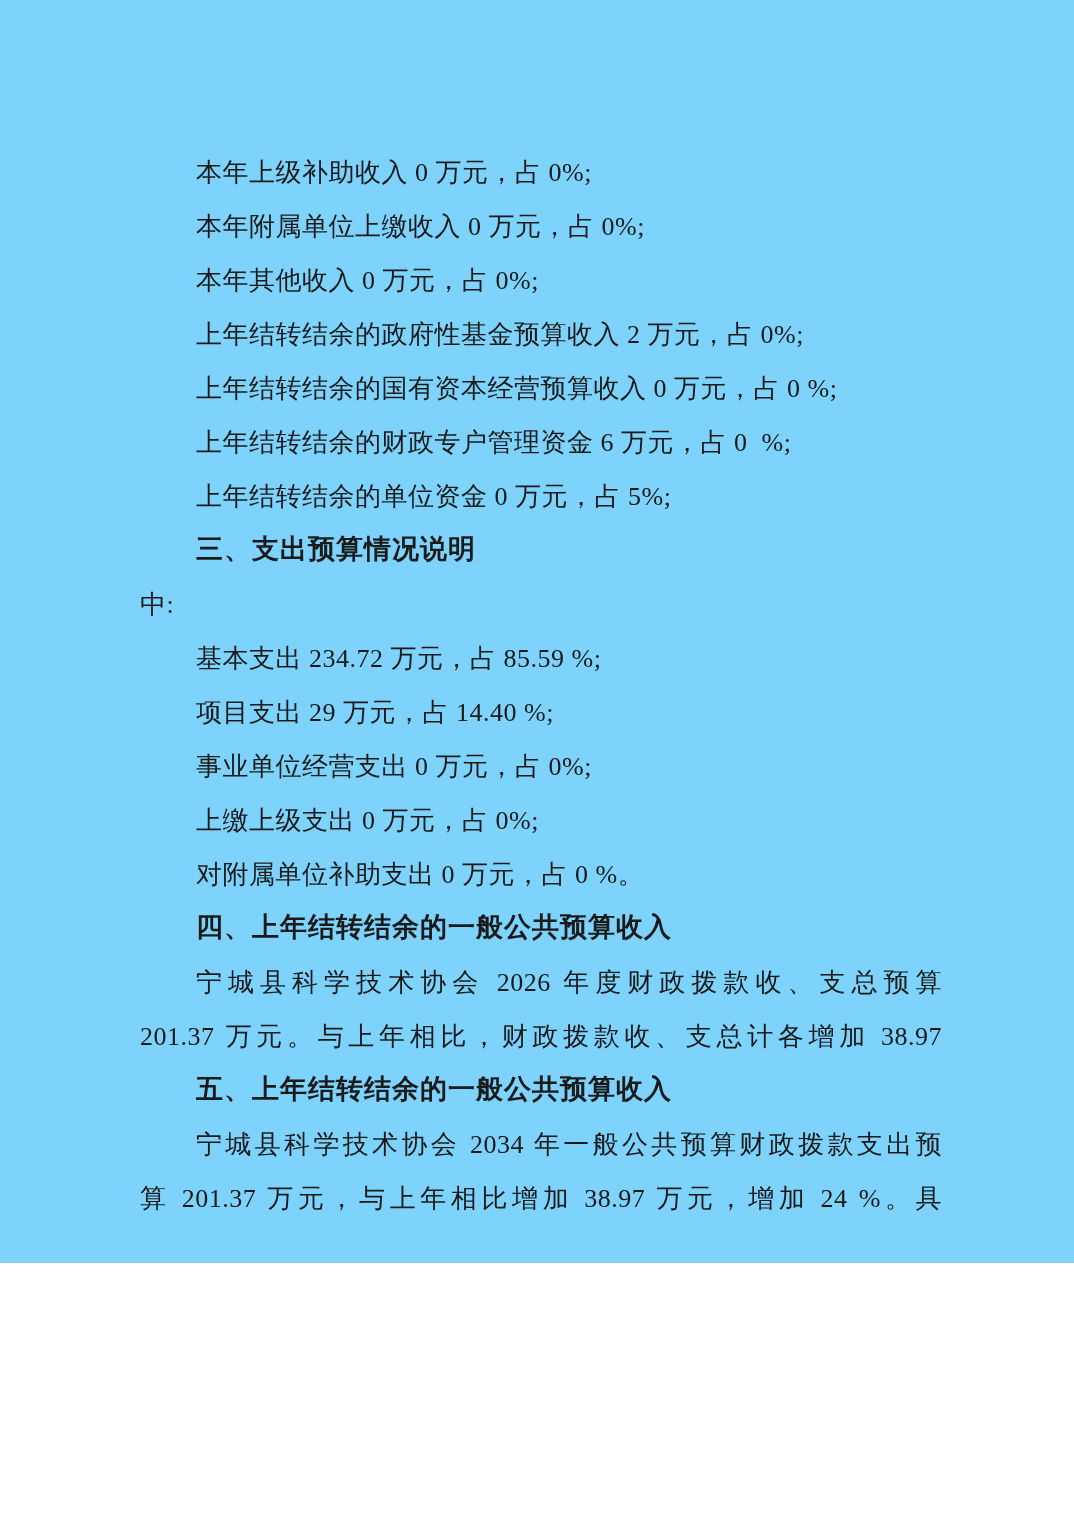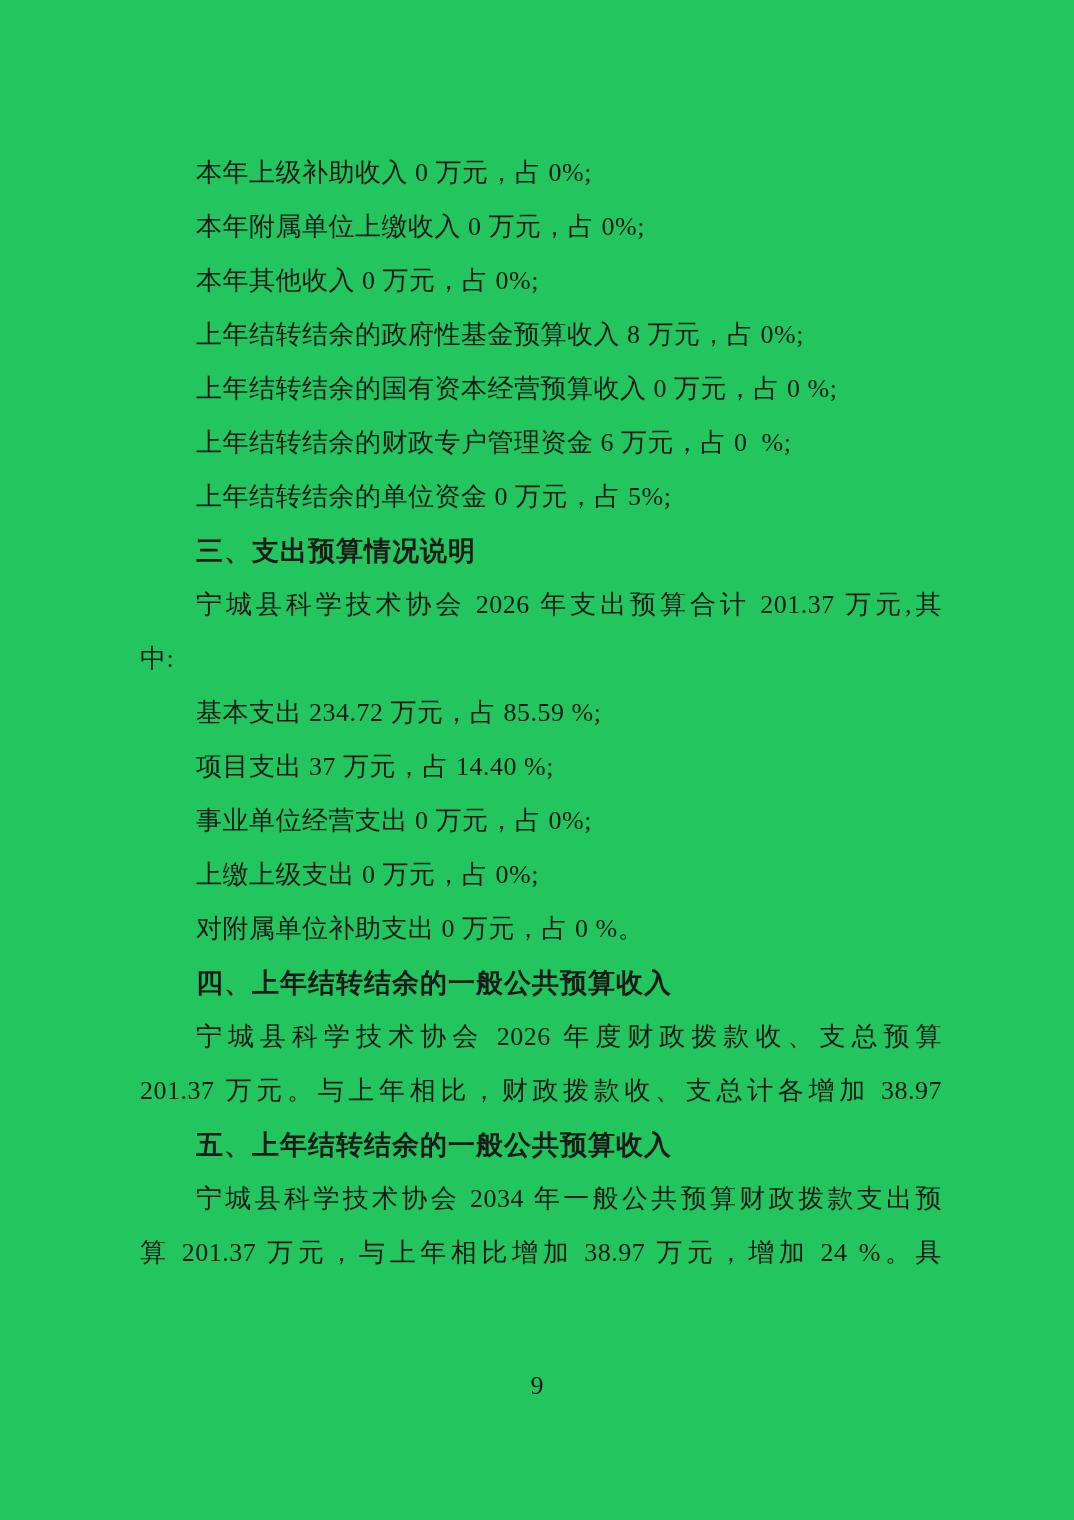--- a/index.html
+++ b/index.html
@@ -3,22 +3,22 @@
 <meta charset="utf-8">
 <style>
   html, body {
     margin: 0;
     padding: 0;
     background: #ffffff;
   }
   .page {
     position: relative;
     width: 1074px;
-    height: 1520px;
-    background: #22c55e;
+    height: 1263px;
+    background: #7dd3fc;
     overflow: hidden;
     font-family: "Liberation Serif", "DejaVu Serif", serif;
     color: #1a1a1a;
   }
   .content {
     position: absolute;
     left: 140px;
     top: 146px;
     width: 802px;
   }
@@ -30,21 +30,21 @@
     white-space: pre-wrap;
   }
   .line.indent {
     text-indent: 56px;
   }
   .line.fill {
     text-align: justify;
     text-align-last: justify;
   }
   .line.heading {
-    font-family: Liberation Sans, sans-serif;
+    font-family: Liberation Mono, monospace;
     font-weight: 700;
     font-size: 27px;
     letter-spacing: 1px;
   }
   .page-number {
     position: absolute;
     top: 1368px;
     left: 0;
     width: 100%;
     text-align: center;
@@ -54,29 +54,28 @@
   }
 </style>
 </head>
 <body>
 
 <div class="page">
   <div class="content">
       <div class="line indent">本年上级补助收入 0 万元，占 0%;</div>
       <div class="line indent">本年附属单位上缴收入 0 万元，占 0%;</div>
       <div class="line indent">本年其他收入 0 万元，占 0%;</div>
-      <div class="line indent">上年结转结余的政府性基金预算收入 8 万元，占 0%;</div>
+      <div class="line indent">上年结转结余的政府性基金预算收入 2 万元，占 0%;</div>
       <div class="line indent">上年结转结余的国有资本经营预算收入 0 万元，占 0 %;</div>
       <div class="line indent">上年结转结余的财政专户管理资金 6 万元，占 0  %;</div>
       <div class="line indent">上年结转结余的单位资金 0 万元，占 5%;</div>
       <div class="line heading indent">三、支出预算情况说明</div>
-      <div class="line indent fill">宁城县科学技术协会 2026 年支出预算合计 201.37 万元,其</div>
       <div class="line">中:</div>
       <div class="line indent">基本支出 234.72 万元，占 85.59 %;</div>
-      <div class="line indent">项目支出 37 万元，占 14.40 %;</div>
+      <div class="line indent">项目支出 29 万元，占 14.40 %;</div>
       <div class="line indent">事业单位经营支出 0 万元，占 0%;</div>
       <div class="line indent">上缴上级支出 0 万元，占 0%;</div>
       <div class="line indent">对附属单位补助支出 0 万元，占 0 %。</div>
       <div class="line heading indent">四、上年结转结余的一般公共预算收入</div>
       <div class="line indent fill">宁城县科学技术协会 2026 年度财政拨款收、支总预算</div>
       <div class="line fill">201.37 万元。与上年相比，财政拨款收、支总计各增加 38.97</div>
       <div class="line heading indent">五、上年结转结余的一般公共预算收入</div>
       <div class="line indent fill">宁城县科学技术协会 2034 年一般公共预算财政拨款支出预</div>
       <div class="line fill">算 201.37 万元，与上年相比增加 38.97 万元，增加 24 %。具</div>
     </div>

